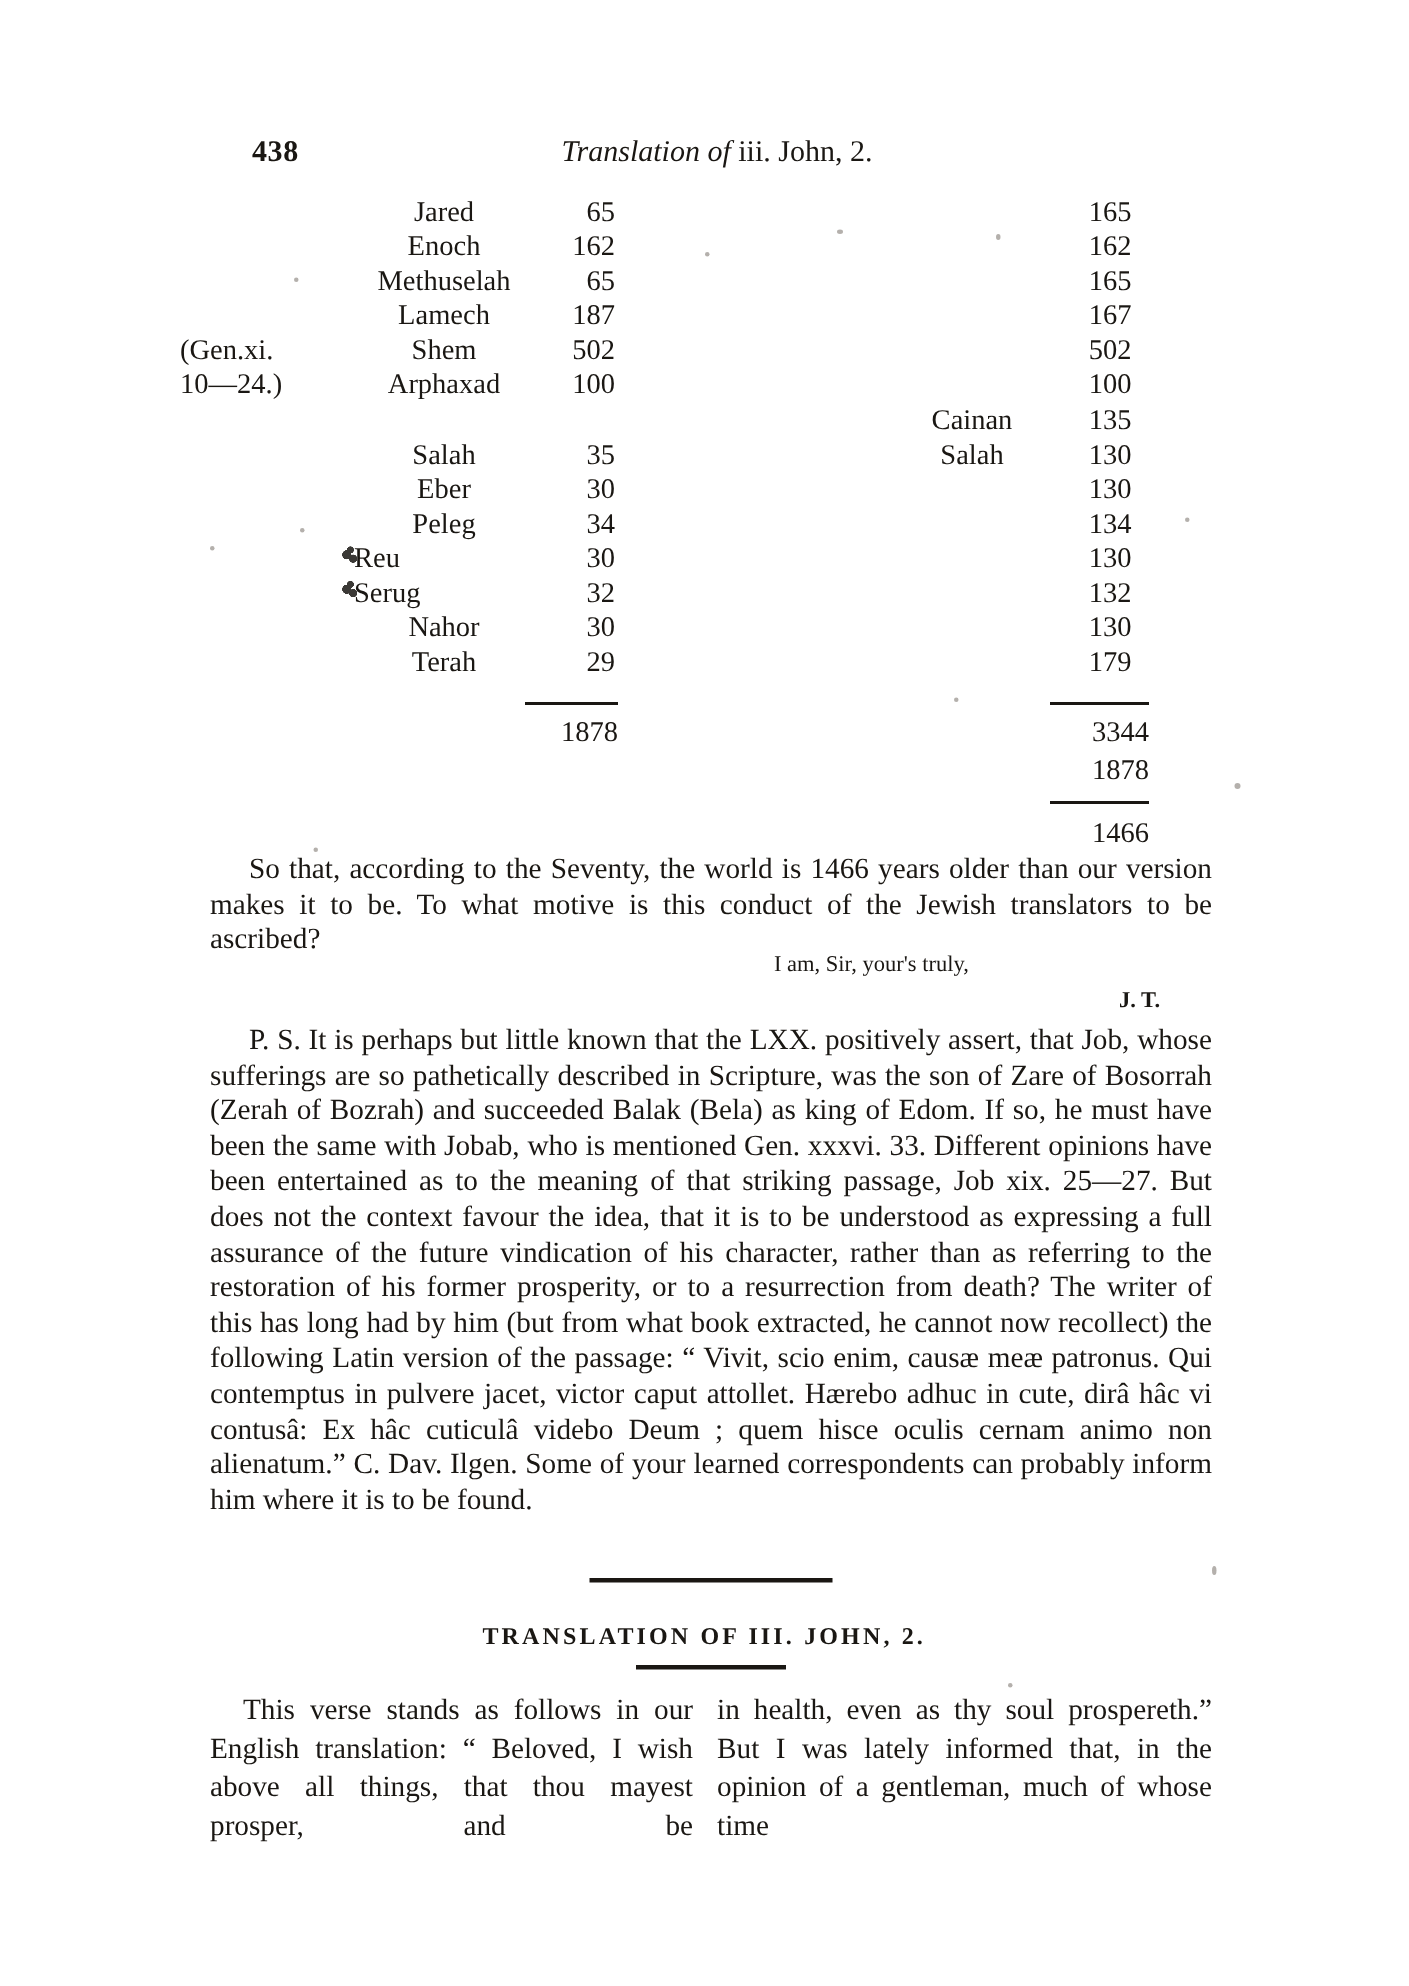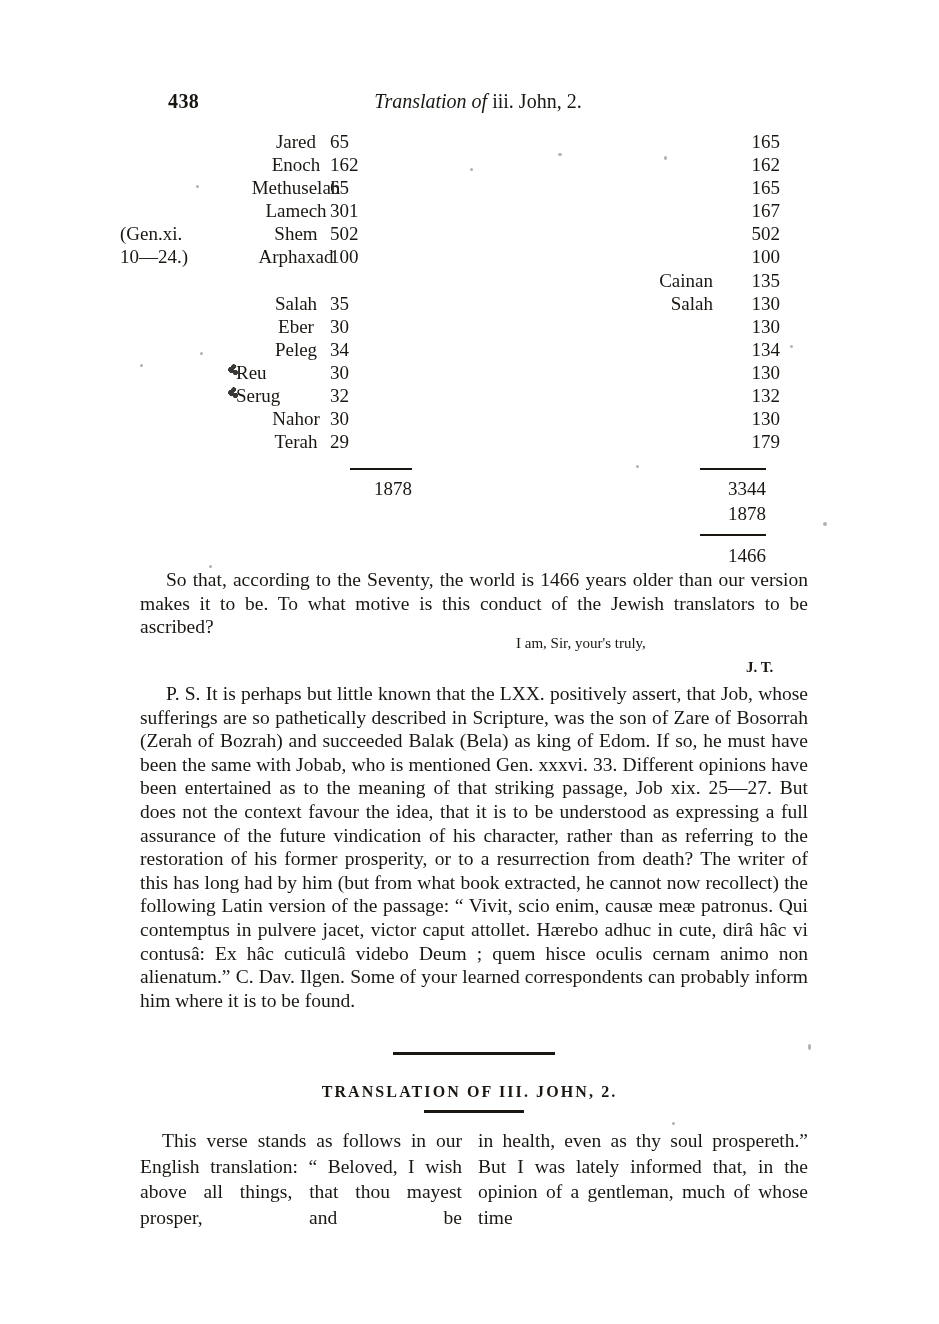--- a/index.html
+++ b/index.html
@@ -75,31 +75,31 @@
     text-align: left;
   }
   .c-name {
     left: 236px;
     width: 120px;
     text-align: center;
   }
   .c-num {
     left: 330px;
     width: 80px;
-    text-align: left;
+    text-align: right;
   }
   .c-name2 {
     left: 583px;
     width: 130px;
-    text-align: right;
+    text-align: center;
   }
   .c-num2 {
     left: 700px;
     width: 80px;
-    text-align: right;
+    text-align: center;
   }
 
   .blotted {
     position: relative;
   }
   .blotted::before {
     content: "";
     position: absolute;
     left: -9px;
     top: 2px;
@@ -239,21 +239,21 @@
       <div class="trow">
         <span class="cell c-margin"></span>
         <span class="cell c-name">Methuselah</span>
         <span class="cell c-num">65</span>
         <span class="cell c-name2"></span>
         <span class="cell c-num2">165</span>
       </div>
       <div class="trow">
         <span class="cell c-margin"></span>
         <span class="cell c-name">Lamech</span>
-        <span class="cell c-num">301</span>
+        <span class="cell c-num">187</span>
         <span class="cell c-name2"></span>
         <span class="cell c-num2">167</span>
       </div>
       <div class="trow">
         <span class="cell c-margin">(Gen.xi.</span>
         <span class="cell c-name">Shem</span>
         <span class="cell c-num">502</span>
         <span class="cell c-name2"></span>
         <span class="cell c-num2">502</span>
       </div>

